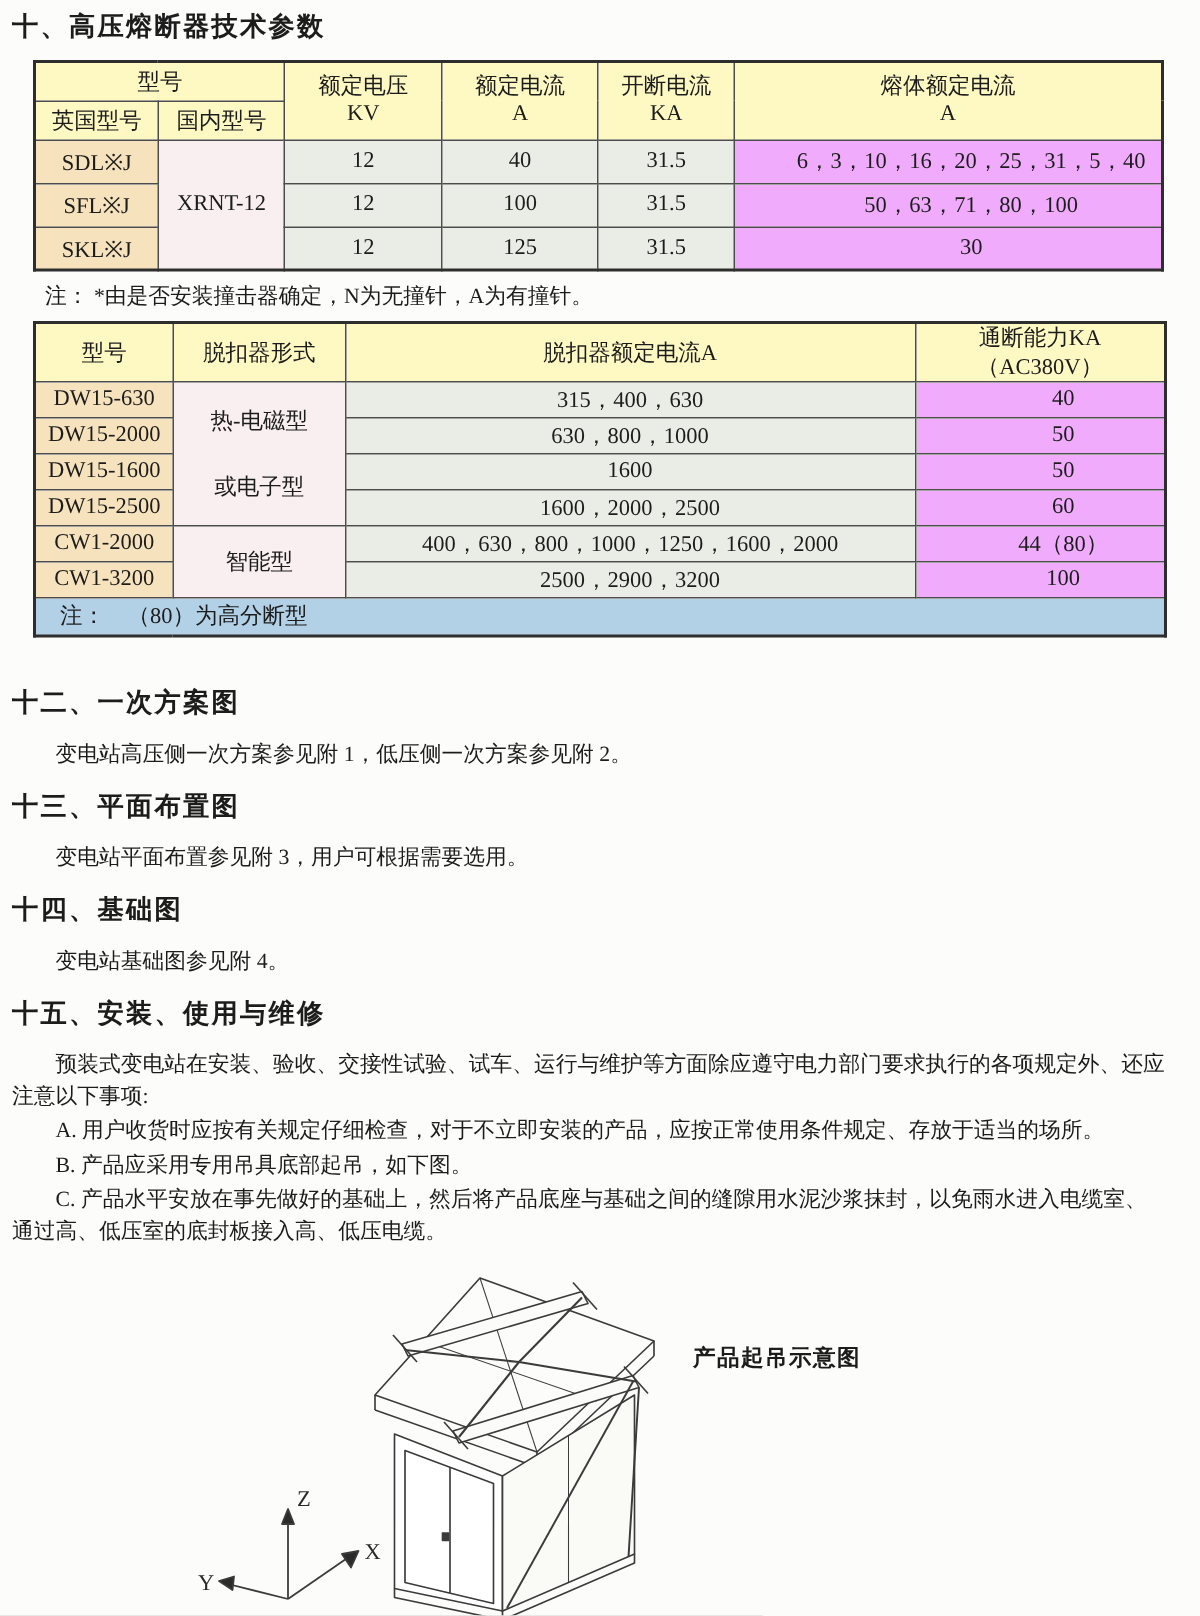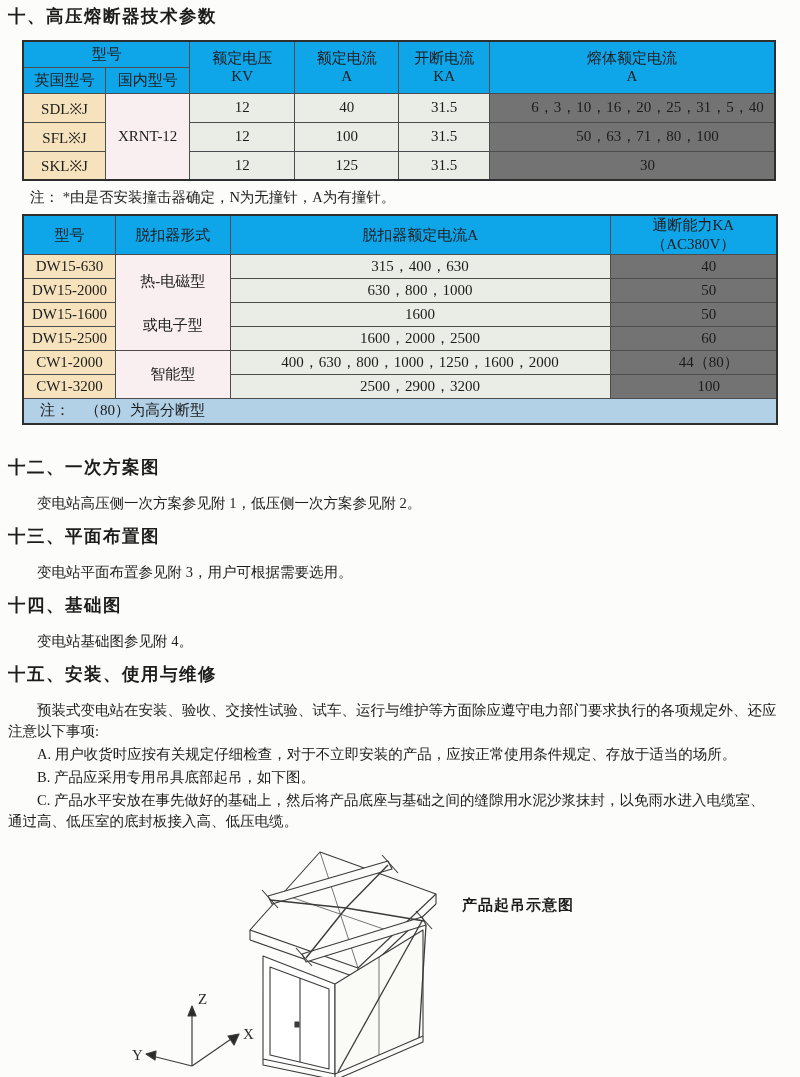--- a/index.html
+++ b/index.html
@@ -2,37 +2,37 @@
 <html><head>
 <meta charset="utf-8">
 <style>
   html,body{margin:0;padding:0;background:#d9d9d9;}
   .page{
     width:800px;height:1077px;background:#fcfcfa;margin:0 auto;
     box-sizing:border-box;padding:6px 22px 0 22px;position:relative;
     font-family:"Liberation Serif", serif;color:#1c1c1c;overflow:hidden;
   }
   .sec-title{
-    font-family:Liberation Mono, monospace;font-weight:bold;
+    font-family:Liberation Serif, serif;font-weight:bold;
     font-size:17.5px;letter-spacing:1.5px;margin:0 0 12px -14px;line-height:22px;
   }
   .mt{margin-top:12px;}
   .body-text{margin:14px 0 0 -14px;font-size:14.5px;line-height:21px;text-indent:2em;}
   .note-line{margin:7px 0 7px 8px;font-size:14.5px;}
   table{border-collapse:collapse;table-layout:fixed;}
   td,th{
     border:1px solid #4c4c4c;text-align:center;vertical-align:middle;
     font-size:15px;font-weight:normal;padding:0 3px;overflow:hidden;
   }
   .tbl{border:2px solid #2e2e2e;}
-  .hdr{background:#0ea5e9;text-align:center;}
+  .hdr{background:#fef9c3;text-align:center;}
   .cream{background:#f6e3bd;margin-left:44px;}
   .pink{background:#f9eff0;text-align:center;}
   .grayc{background:#e9ede5;}
-  .yellow{background:#737373;padding-left:34px;}
+  .yellow{background:#f0abfc;padding-left:34px;}
   .t1{width:754px;}
   .t1 tr.hrow{height:26px;}
   .t1 tr.drow{height:29px;}
   .t2{width:756px;margin-top:5px;}
   .t2 tr.hrow{height:27px;}
   .t2 tr.drow{height:24px;}
   .t2 tr.nrow{height:25px;}
   .two-line span{display:block;line-height:18px;}
   .type-cell div{line-height:44px;}
   .note-cell{text-align:left;padding-left:16px;background:#b2d0e6;}

